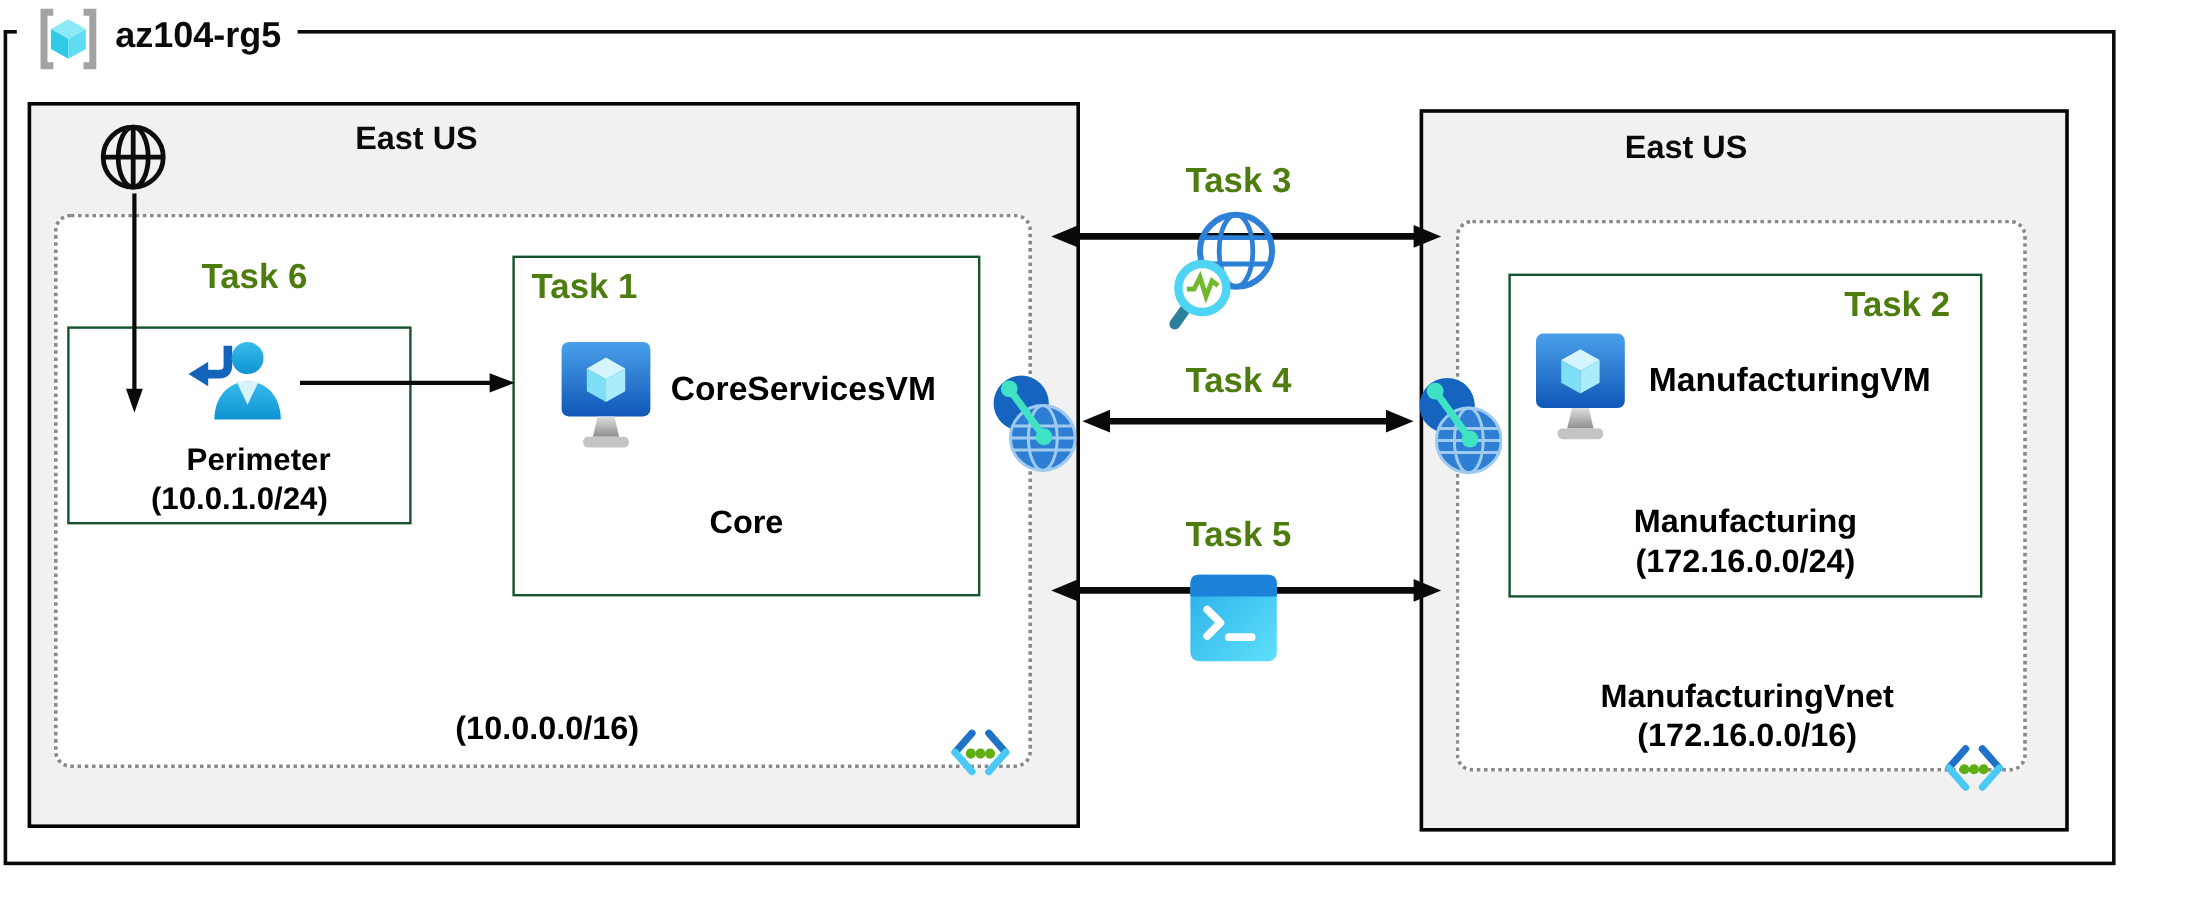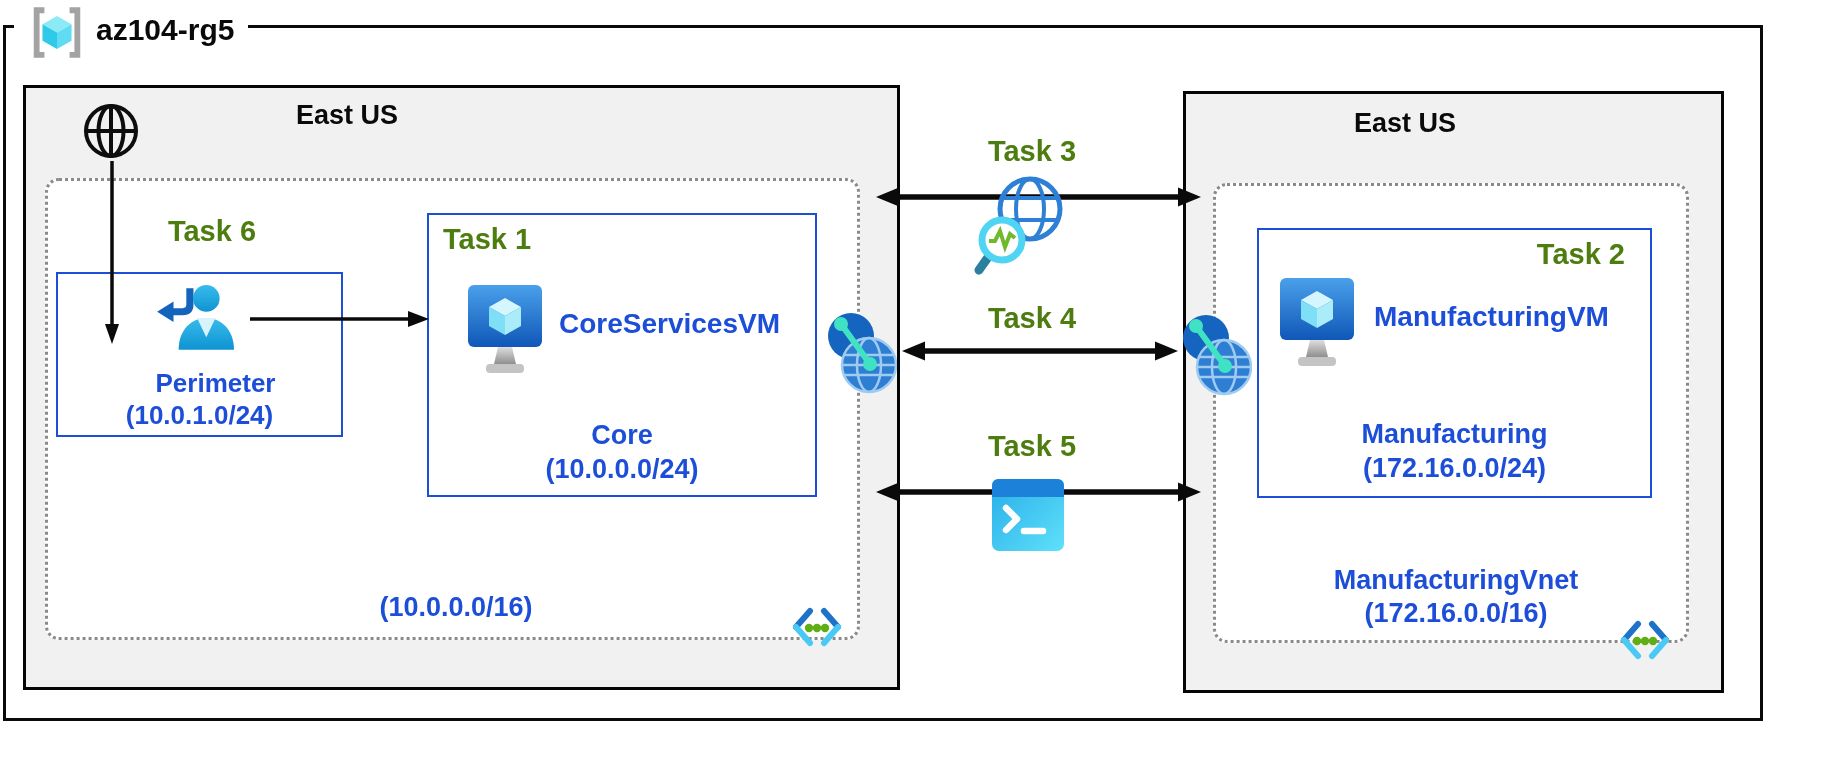--- a/index.html
+++ b/index.html
@@ -10,22 +10,22 @@
              box-sizing:border-box;background:#fff;z-index:0;}
   .title-patch{left:14px;top:16px;width:234px;height:22px;background:#fff;z-index:2;}
   .rg-icon{left:26px;top:5px;z-index:3;}
   .diagram-title{left:96px;top:13px;font-size:30px;font-weight:700;color:#0a0a0a;z-index:3;}
   .region{background:#f1f1f1;border:3px solid #050505;box-sizing:border-box;z-index:1;}
   .region-left{left:23px;top:85px;width:877px;height:605px;}
   .region-right{left:1183px;top:91px;width:541px;height:602px;}
   .region-label{font-size:27px;font-weight:700;color:#0a0a0a;text-align:left;width:200px;}
   .dashed-box{background:#fff;border:3px dotted #8a8a8a;border-radius:14px;box-sizing:border-box;z-index:1;}
   .task-label{font-size:29px;font-weight:700;color:#4d7c0f;}
-  .white-box{background:#fff;border:2px solid #1d4ed8;box-sizing:border-box;z-index:2;}
-  .bold-black{font-weight:700;color:#1d4ed8;}
+  .white-box{background:#fff;border:2px solid #14532d;box-sizing:border-box;z-index:2;}
+  .bold-black{font-weight:700;color:#000000;}
   .center{text-align:center;}
   .arrow{z-index:3;}
   .conn-arrow{z-index:5;}
   .conn-label{z-index:5;width:200px;text-align:center;}
   .big-icon{z-index:6;}
   .vnet-icon{z-index:4;}
   .t26{font-size:26px;line-height:1.2;}
   .t27{font-size:27px;line-height:1.25;}
   .t28{font-size:28px;line-height:1.2;}
 </style>
@@ -103,21 +103,20 @@
         </defs>
         <rect x="3" y="2" width="74" height="62" rx="6" fill="url(#vmg1)"></rect>
         <polygon points="40,15 56,24 40,33 24,24" fill="#d6f6ff"></polygon>
         <polygon points="24,24 40,33 40,52 24,43" fill="#7edff6"></polygon>
         <polygon points="56,24 40,33 40,52 56,43" fill="#abecfb"></polygon>
         <polygon points="33,64 47,64 51,81 29,81" fill="url(#sg1)"></polygon>
         <rect x="21" y="81" width="38" height="9" rx="4" fill="#c4c4c4"></rect>
       </svg>
       <div class="abs bold-black t28" style="left:130px;top:92px;">CoreServicesVM</div>
       <div class="abs bold-black t27 center" style="left:0;top:204px;width:100%;">Core</div>
-      <div class="abs bold-black t27 center" style="left:0;top:238px;width:100%;">(10.0.0.0/24)</div>
     </div>
 
     <div class="abs bold-black t27 center" style="left:200px;top:503px;width:460px;z-index:2;">(10.0.0.0/16)</div>
 
     <svg class="abs vnet-icon" style="left:763px;top:516px;" width="56" height="46" viewBox="0 0 56 46">
       <line x1="21" y1="7" x2="7" y2="23" stroke="#1e72c8" stroke-width="6" stroke-linecap="round"></line>
       <line x1="7" y1="23" x2="21" y2="39" stroke="#4ac9f5" stroke-width="6" stroke-linecap="round"></line>
       <line x1="35" y1="7" x2="49" y2="23" stroke="#1e72c8" stroke-width="6" stroke-linecap="round"></line>
       <line x1="49" y1="23" x2="35" y2="39" stroke="#4ac9f5" stroke-width="6" stroke-linecap="round"></line>
       <circle cx="20" cy="24" r="4.2" fill="#5fae14"></circle>

